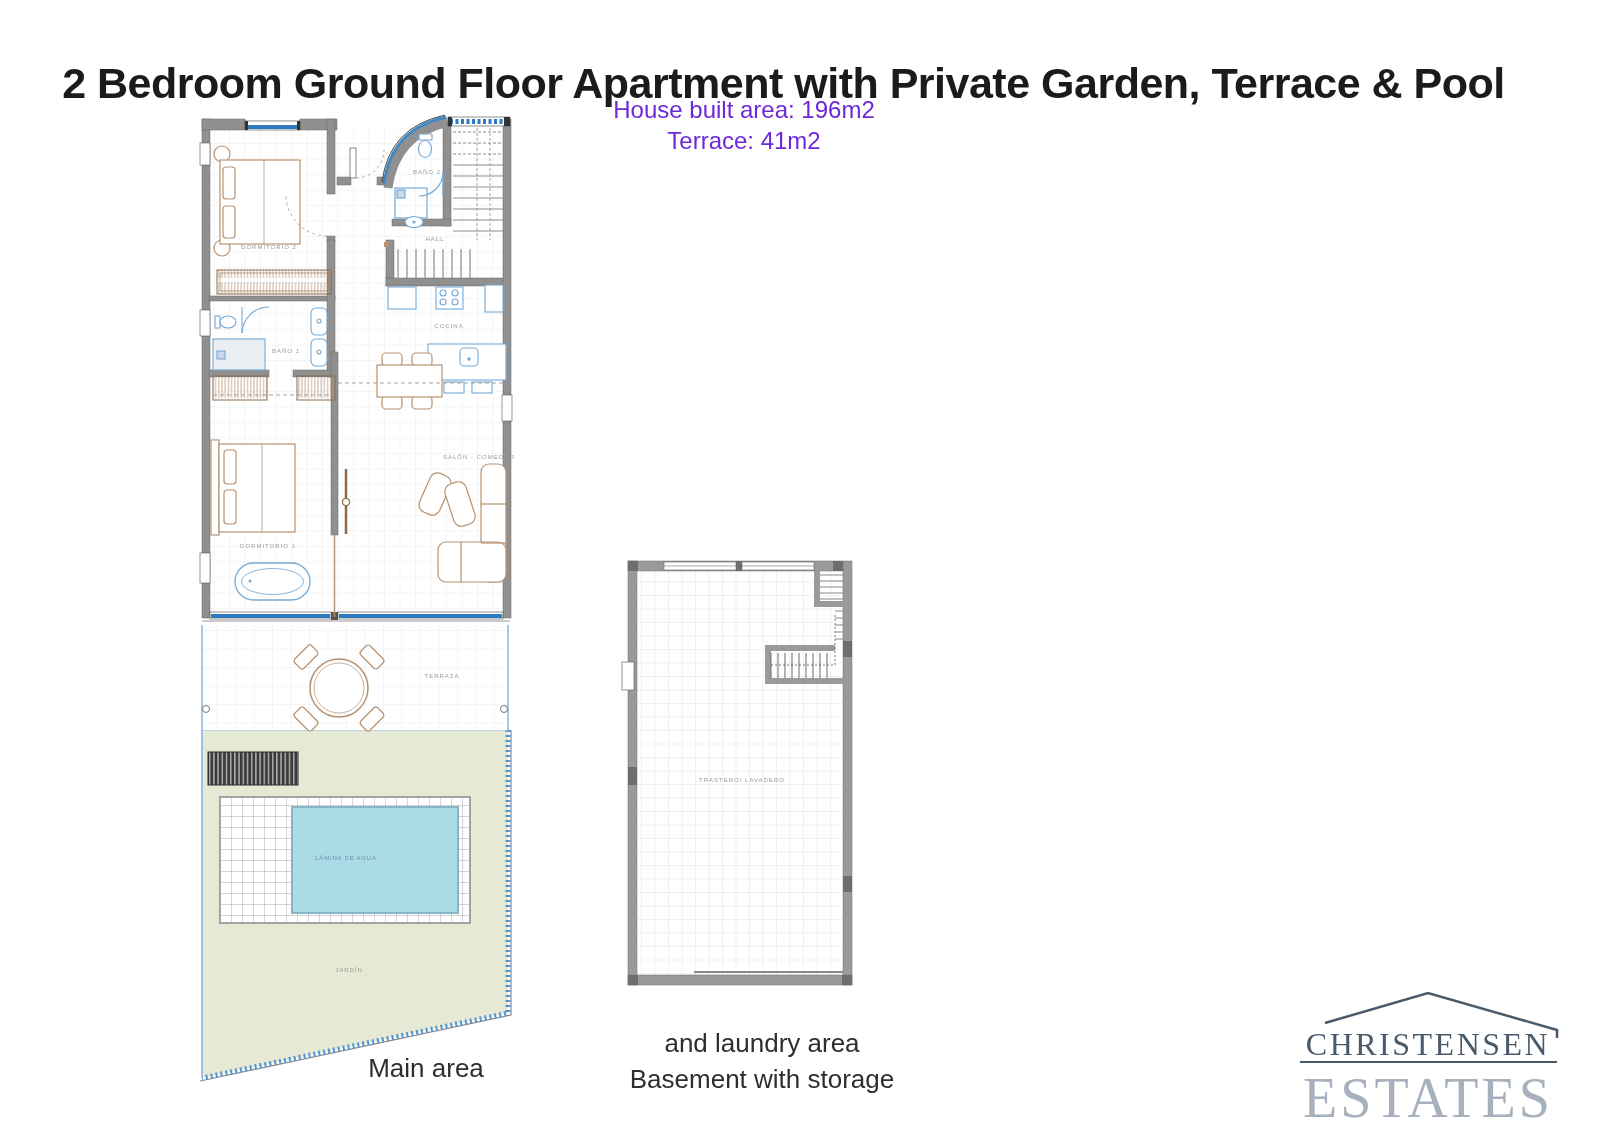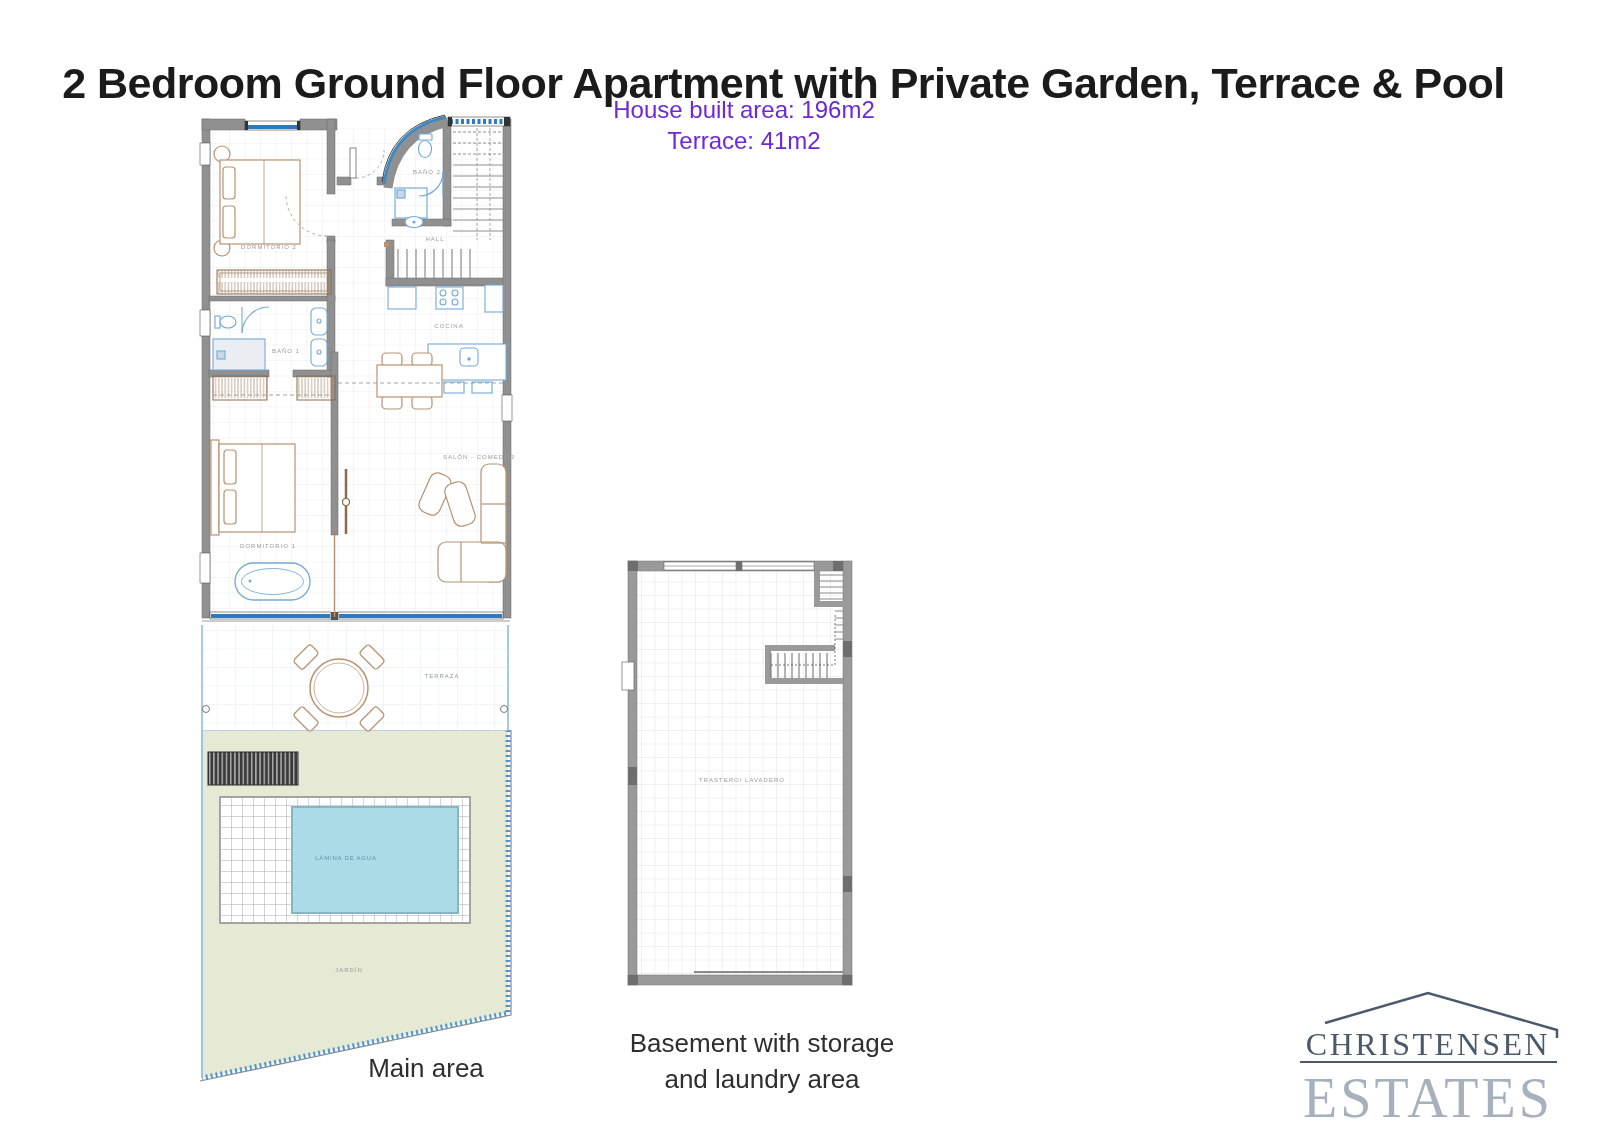--- a/index.html
+++ b/index.html
@@ -348,22 +348,22 @@
         <line x1="213" y1="112" x2="213" y2="137"></line>
       </g>
       <rect x="151" y="137" width="78" height="6" fill="#9a9a9a"></rect>
       <path d="M157,124 L221,124 L221,72" fill="none" stroke="#555555" stroke-width="0.8" stroke-dasharray="2 2"></path>
     </g>
     <text x="128" y="241" class="plan-label">TRASTERO/ LAVADERO</text>
   </svg>
 
   <div class="abs caption cap-main">Main area</div>
   <div class="abs caption cap-base">
+    <div>and laundry area</div>
     <div>Basement with storage</div>
-    <div>and laundry area</div>
   </div>
 
   <svg class="abs" style="left:1280px;top:980px;" width="300" height="150" viewBox="0 0 300 150">
     <path d="M 45,43 L 148,13 L 277,50 L 277,58" fill="none" stroke="#4a5a6b" stroke-width="2.5"></path>
     <text x="148" y="75" class="logo-top">CHRISTENSEN</text>
     <line x1="20" y1="82" x2="277" y2="82" stroke="#4a5a6b" stroke-width="2"></line>
     <text x="148" y="137" class="logo-bottom">ESTATES</text>
   </svg>
 
 </div>

